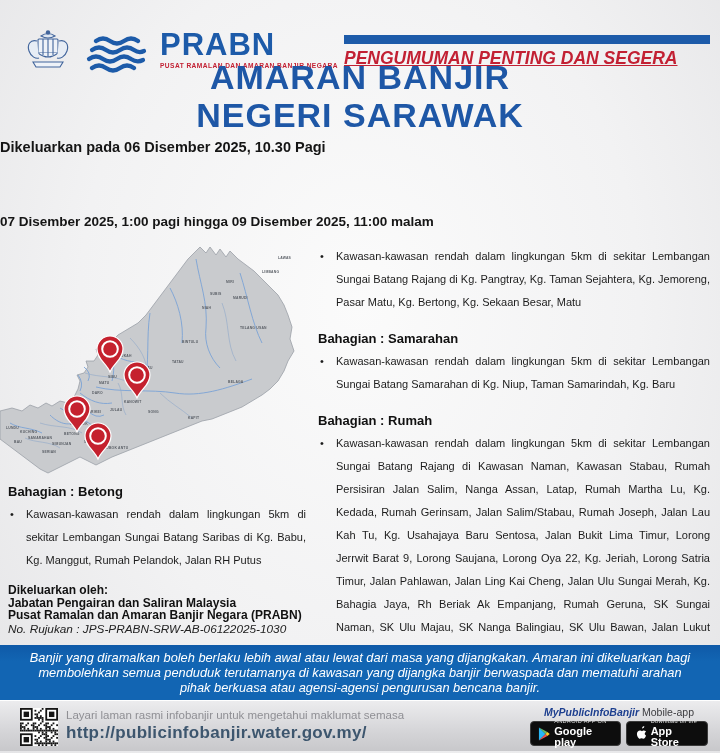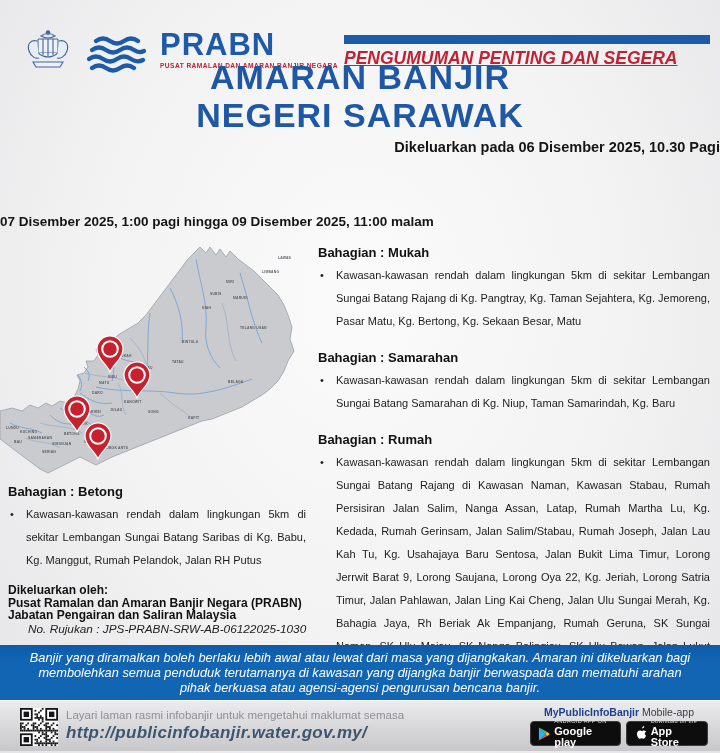--- a/index.html
+++ b/index.html
@@ -16,21 +16,21 @@
   .prabn { position:absolute; left:160px; top:6px; width:170px; text-align:left; }
   .prabn-word { font-size:31px; font-weight:900; color:#1d5ba9; letter-spacing:1px; font-stretch:condensed; line-height:1; }
   .prabn-sub { font-size:6.6px; font-weight:bold; color:#c22033; letter-spacing:0.45px; margin-top:2px; white-space:nowrap; }
   .banner { position:absolute; left:344px; top:12px; width:366px; }
   .banner-bar { height:9px; background:#1d5ba9; }
   .banner-text { margin-top:4px; font-size:17.5px; font-weight:bold; font-style:italic; color:#c22033; white-space:nowrap;text-decoration:underline; }
 
   
   .title { position:absolute; top:58px; left:0; right:0; text-align:center;
            font-size:34px; font-weight:800; color:#1e57a6; line-height:38px; letter-spacing:1px; }
-  .issued { position:absolute; top:139px; left:0; right:0; text-align:right;
+  .issued { position:absolute; top:139px; left:0; right:0; text-align:left;
             font-size:14.5px; font-weight:bold; color:#151515; }
   .intro { position:absolute; top:171px; left:15px; right:15px;
            font-size:12.8px; line-height:15.5px; color:#222;
            text-align:justify; text-align-last:center; }
   .period { position:absolute; top:214px; left:0; right:0; text-align:left;
             font-size:13.5px; font-weight:bold; color:#151515; }
 
   
   .map-wrap { position:absolute; top:243px; left:0; width:312px; height:237px; }
   .map-label { font-size:3.4px; fill:#5a5f66; font-weight:bold; letter-spacing:0.2px; }
@@ -39,40 +39,40 @@
   .bullet { position:relative; padding-left:18px; font-size:11px; line-height:23px;
             color:#1c1c1c; text-align:justify; }
   .bullet::before { content:"\2022"; position:absolute; left:2px; top:0; }
 
   .betong { position:absolute; top:484px; left:8px; width:298px; }
   .right-col { position:absolute; top:245px; left:318px; width:392px; }
   .right-col .sec { margin-bottom:17px; }
 
   .issuer { position:absolute; top:584px; left:8px; width:300px; font-size:12px;
             font-weight:bold; color:#111; line-height:12.6px; }
-  .issuer .ref { font-weight:normal; font-style:italic; font-size:11.8px; margin-top:1px; color:#222;margin-left:20px; }
+  .issuer .ref { font-weight:normal; font-style:italic; font-size:11.8px; margin-top:1px; color:#222; }
 
   
   .disclaimer { position:absolute; top:645px; left:0; right:0; height:55px;
                 background:linear-gradient(#0f5aa8, #1265b3 30%, #1265b3);
                 color:#fff; font-style:italic; font-size:12.8px; line-height:15.2px;
                 display:flex; align-items:center; justify-content:center;
                 padding:4px 28px; text-align:center; }
 
   
   .foot { position:absolute; top:700px; left:0; right:0; height:51px;
           background:linear-gradient(#ececee, #d5d5d8 60%, #c8c8cb);
           border-top:1px solid #ffffff; }
   .qr { position:absolute; left:20px; top:7px; width:38px; height:38px; }
   .foot-texts { position:absolute; left:66px; top:8px; }
   .foot-line1 { font-size:11.5px; color:#8f8f94; }
-  .foot-url { font-size:17px; font-weight:bold; color:#3d566e; letter-spacing:0.3px; margin-top:2px; cursor:pointer;font-style:italic; }
+  .foot-url { font-size:17px; font-weight:bold; color:#3d566e; letter-spacing:0.3px; margin-top:2px; cursor:pointer; }
   .foot-right { position:absolute; right:12px; top:5px; width:178px; text-align:center; }
   .app-line { font-size:10.5px; white-space:nowrap; }
-  .app-name { font-weight:bold; color:#1d3f8f; }
+  .app-name { font-weight:bold; font-style:italic; color:#1d3f8f; }
   .app-suffix { color:#3c3c40; }
   .badges { display:flex; gap:5px; margin-top:3px; justify-content:flex-end; }
   .badge { height:25px; background:#0d0d0d; border:1px solid #3a3a3a; border-radius:4px;
            display:flex; align-items:center; gap:4px; padding:8px 7px; color:#fff; cursor:pointer; }
   .badge-txt { text-align:left; line-height:1; }
   .badge-small { font-size:5.6px; letter-spacing:0.3px; display:block; color:#ddd; }
   .badge-big { font-size:11px; font-weight:bold; display:block; margin-top:1px; }
 </style>
 </head>
 <body>
@@ -192,42 +192,41 @@
         </g>
         <g transform="translate(98,196)">
           <path d="M0,20 C-4,11 -13,7 -13,-3 A13,13 0 1,1 13,-3 C13,7 4,11 0,20 Z" fill="#c5212e" stroke="#ffffff" stroke-width="1.2"></path>
           <circle cx="0" cy="-3" r="7.8" fill="none" stroke="#ffffff" stroke-width="2"></circle>
         </g>
       </svg>
   </div>
 
   <div class="right-col">
     <div class="sec">
-      <div class="section-h">Bahagian : Mukah</div>
       <div class="bullet">Kawasan-kawasan rendah dalam lingkungan 5km di sekitar Lembangan Sungai Batang Rajang di Kg. Pangtray, Kg. Taman Sejahtera, Kg. Jemoreng, Pasar Matu, Kg. Bertong, Kg. Sekaan Besar, Matu</div>
     </div>
     <div class="sec">
       <div class="section-h">Bahagian : Samarahan</div>
       <div class="bullet">Kawasan-kawasan rendah dalam lingkungan 5km di sekitar Lembangan Sungai Batang Samarahan di Kg. Niup, Taman Samarindah, Kg. Baru</div>
     </div>
     <div class="sec">
       <div class="section-h">Bahagian : Rumah</div>
       <div class="bullet">Kawasan-kawasan rendah dalam lingkungan 5km di sekitar Lembangan Sungai Batang Rajang di Kawasan Naman, Kawasan Stabau, Rumah Persisiran Jalan Salim, Nanga Assan, Latap, Rumah Martha Lu, Kg. Kedada, Rumah Gerinsam, Jalan Salim/Stabau, Rumah Joseph, Jalan Lau Kah Tu, Kg. Usahajaya Baru Sentosa, Jalan Bukit Lima Timur, Lorong Jerrwit Barat 9, Lorong Saujana, Lorong Oya 22, Kg. Jeriah, Lorong Satria Timur, Jalan Pahlawan, Jalan Ling Kai Cheng, Jalan Ulu Sungai Merah, Kg. Bahagia Jaya, Rh Beriak Ak Empanjang, Rumah Geruna, SK Sungai Naman, SK Ulu Majau, SK Nanga Balingiau, SK Ulu Bawan, Jalan Lukut Penyulau</div>
     </div>
   </div>
 
   <div class="betong">
     <div class="section-h">Bahagian : Betong</div>
     <div class="bullet">Kawasan-kawasan rendah dalam lingkungan 5km di sekitar Lembangan Sungai Batang Saribas di Kg. Babu, Kg. Manggut, Rumah Pelandok, Jalan RH Putus</div>
   </div>
 
   <div class="issuer">
     <div>Dikeluarkan oleh:</div>
+    <div>Jabatan Pengairan dan Saliran Malaysia</div>
     <div>Pusat Ramalan dan Amaran Banjir Negara (PRABN)</div>
-    <div>Jabatan Pengairan dan Saliran Malaysia</div>
     <div class="ref">No. Rujukan : JPS-PRABN-SRW-AB-06122025-1030</div>
   </div>
 
   <div class="disclaimer">
     <span>Banjir yang diramalkan boleh berlaku lebih awal atau lewat dari masa yang dijangkakan. Amaran ini dikeluarkan bagi membolehkan semua penduduk terutamanya di kawasan yang dijangka banjir berwaspada dan mematuhi arahan pihak berkuasa atau agensi-agensi pengurusan bencana banjir.</span>
   </div>
 
   <div class="foot">
     <svg class="qr" viewBox="0 0 38 38">
         <rect width="38" height="38" fill="#fff"></rect>

